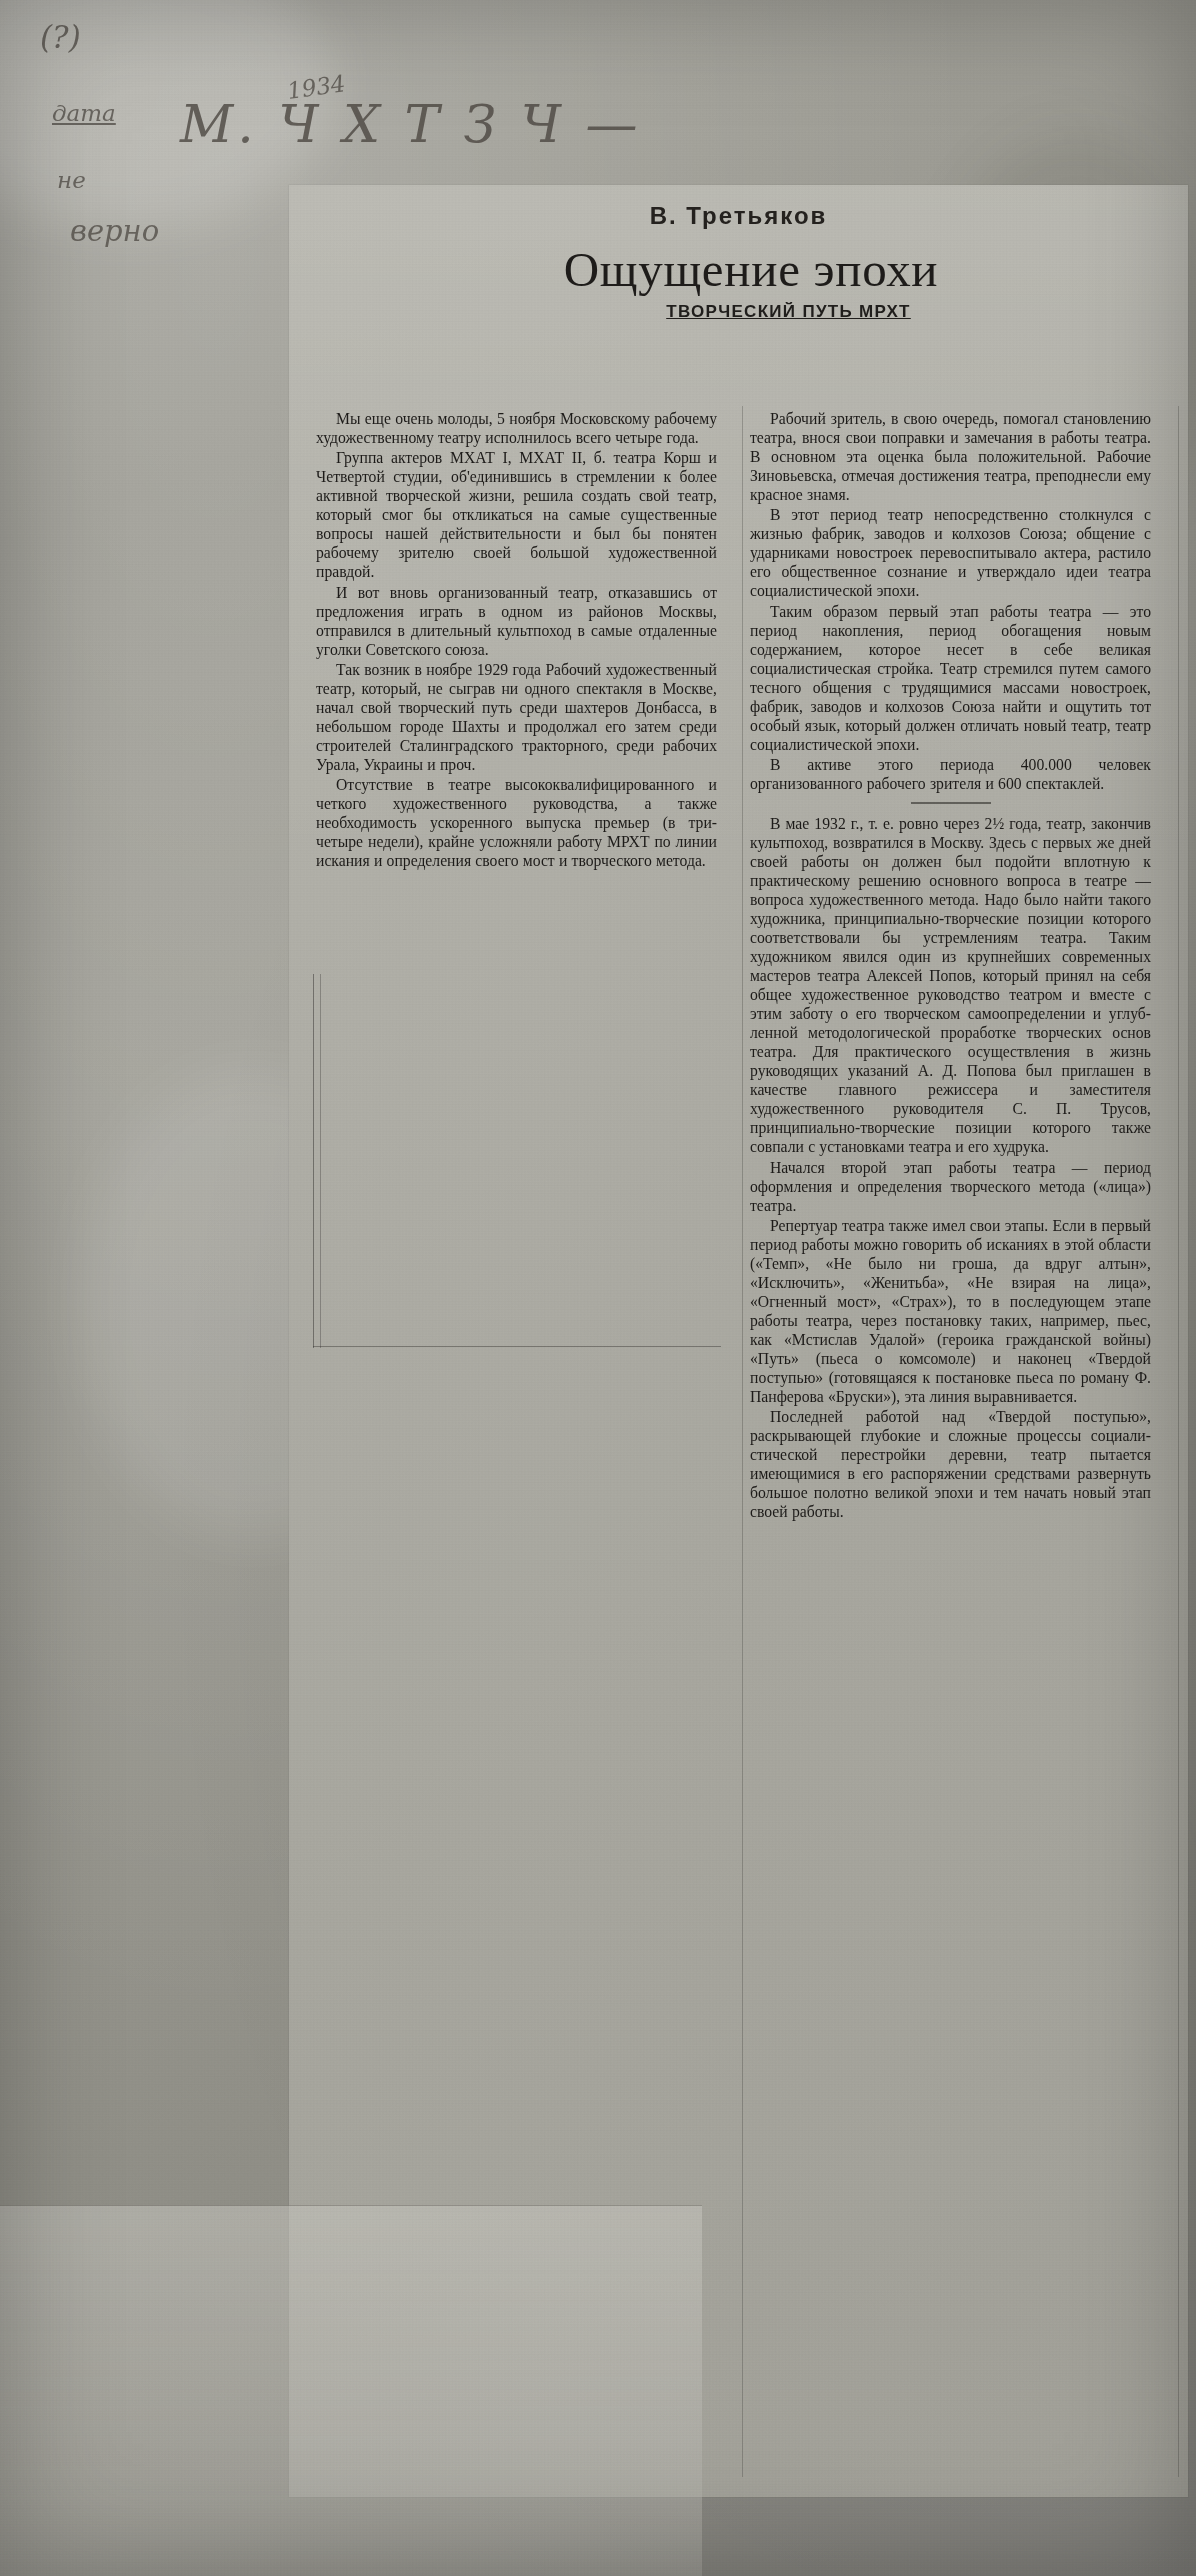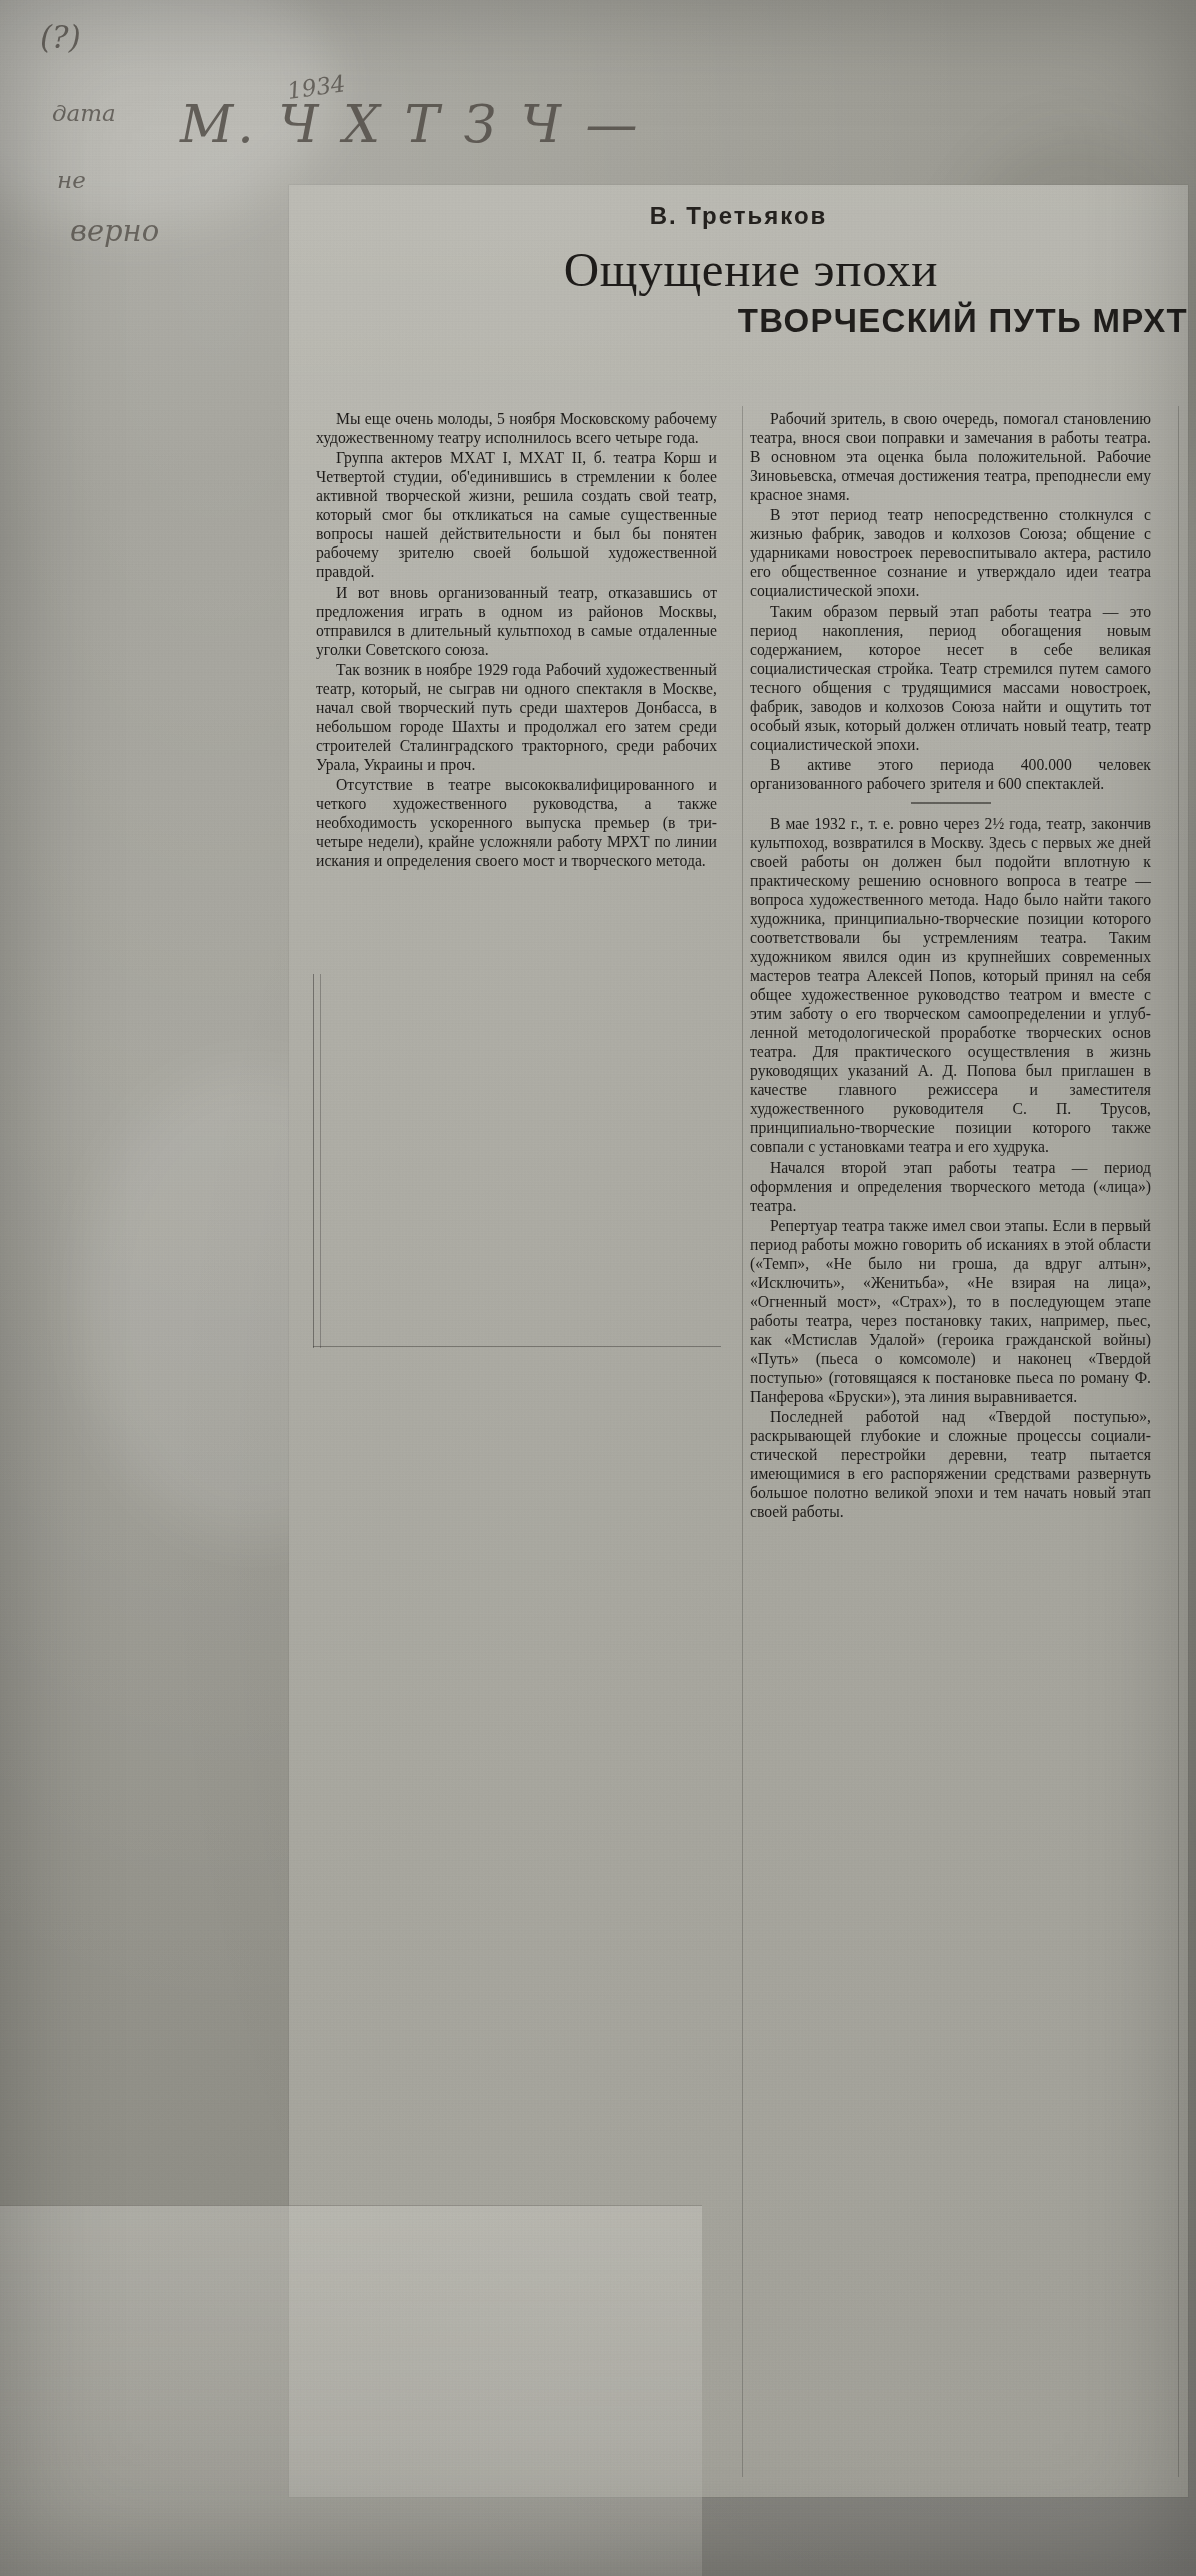--- a/index.html
+++ b/index.html
@@ -81,28 +81,29 @@
     text-align: center;
     font-family: "Liberation Serif", serif;
     font-size: 49px;
     line-height: 1.02;
     color: #1e1c1a;
     margin-top: 14.7px;
     letter-spacing: 0.7px;
     padding-left: 25px;
   }
   .subhead {
-    text-align: right;
+    text-align: center;
     font-family: "Liberation Sans", sans-serif;
     font-weight: bold;
-    font-size: 33px;
+    font-size: 17px;
     letter-spacing: 1.3px;
     color: #201e1c;
     margin-top: 6.7px;
     padding-left: 100px;
+    text-decoration: underline;
   }
 
   
   #cols {
     position: absolute;
     left: 27px;
     top: 224px;
     width: 852px;
     display: flex;
     gap: 33px;
@@ -186,21 +187,21 @@
 <body>
 
 <div id="scan">
 
   <div class="blotch" style="left:-80px; top:-53px; width:414px; height:281px; background:rgba(255,255,255,0.18);"></div>
   <div class="blotch" style="left:655px; top:1704px; width:508px; height:347px; background:rgba(60,58,52,0.12);"></div>
   <div class="blotch" style="left:80px; top:1069px; width:347px; height:468px; background:rgba(255,255,255,0.10);"></div>
   <div class="blotch" style="left:936px; top:134px; width:281px; height:414px; background:rgba(40,38,34,0.10);"></div>
 
   <div class="hand" style="left:40px; top:18.7px; font-size:31px;">(?)</div>
-  <div class="hand" style="left:52px; top:100px; font-size:23px;">дата</div>
+  <div class="hand" style="left:52px; top:100px; font-size:23px;text-decoration:underline;">дата</div>
   <div class="hand" style="left:287px; top:74px; font-size:23px; transform:rotate(-8deg);">1934</div>
   <div class="hand" style="left:180px; top:94px; font-size:52px; letter-spacing:4px; opacity:0.78;">М. Ч Х Т  З Ч —</div>
   <div class="hand" style="left:57px; top:167px; font-size:23px;">не</div>
   <div class="hand" style="left:70px; top:214px; font-size:29px;">верно</div>
 
   <div id="clipping">
 
     <div class="byline">В. Третьяков</div>
     <div class="headline">Ощущение эпохи</div>
     <div class="subhead">ТВОРЧЕСКИЙ ПУТЬ МРХТ</div>

